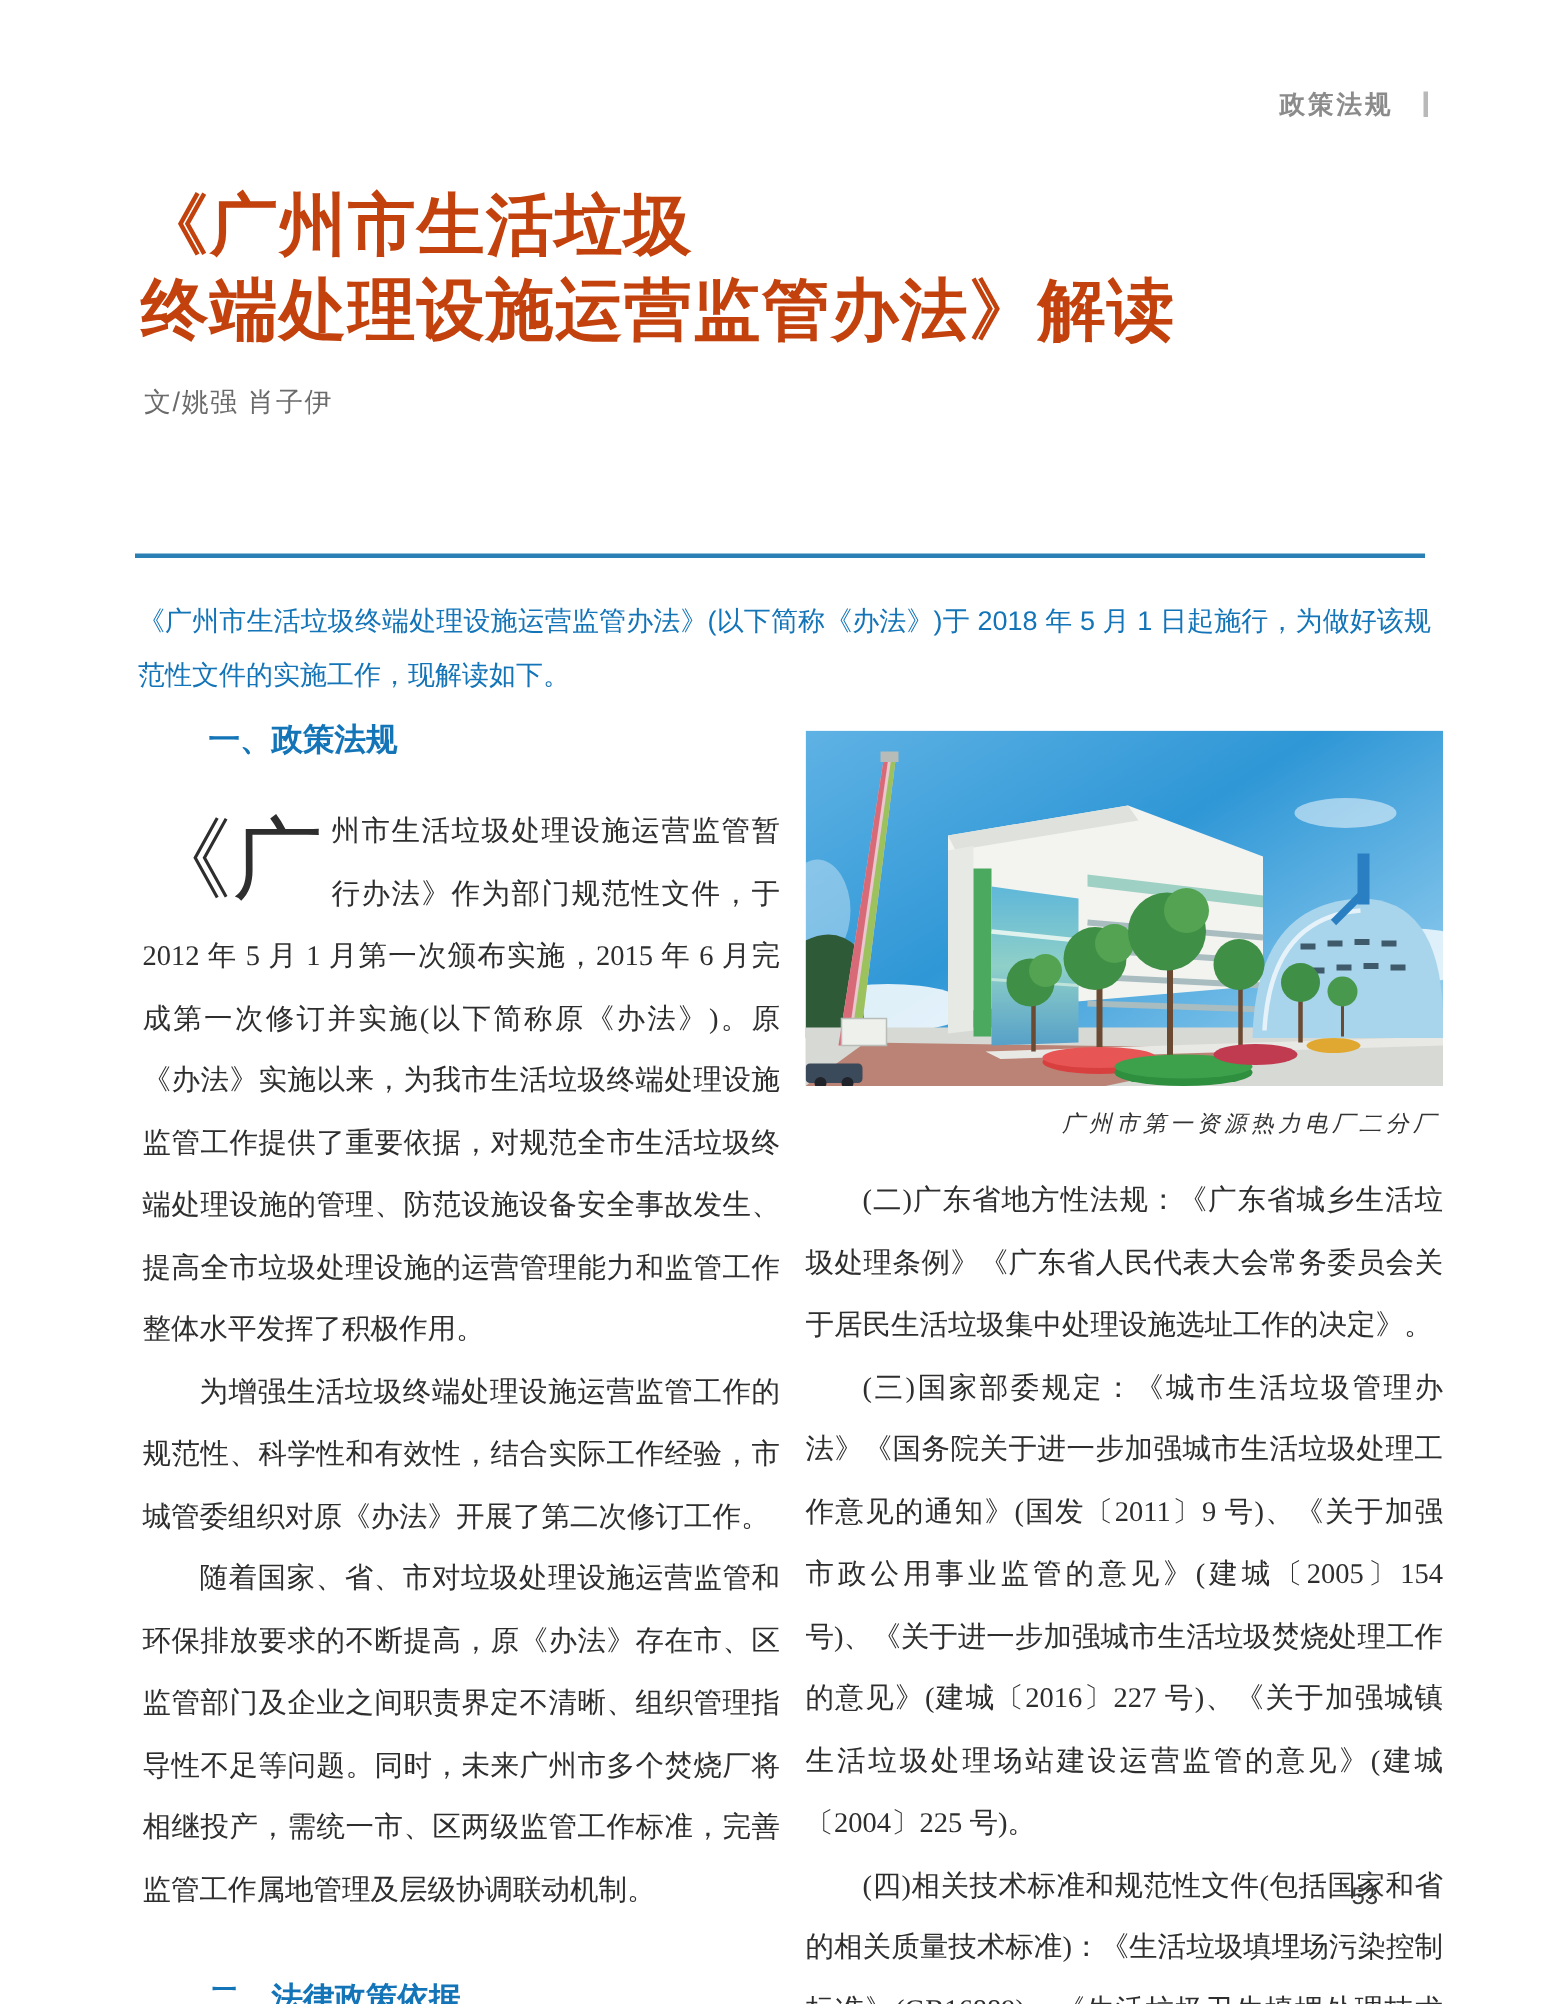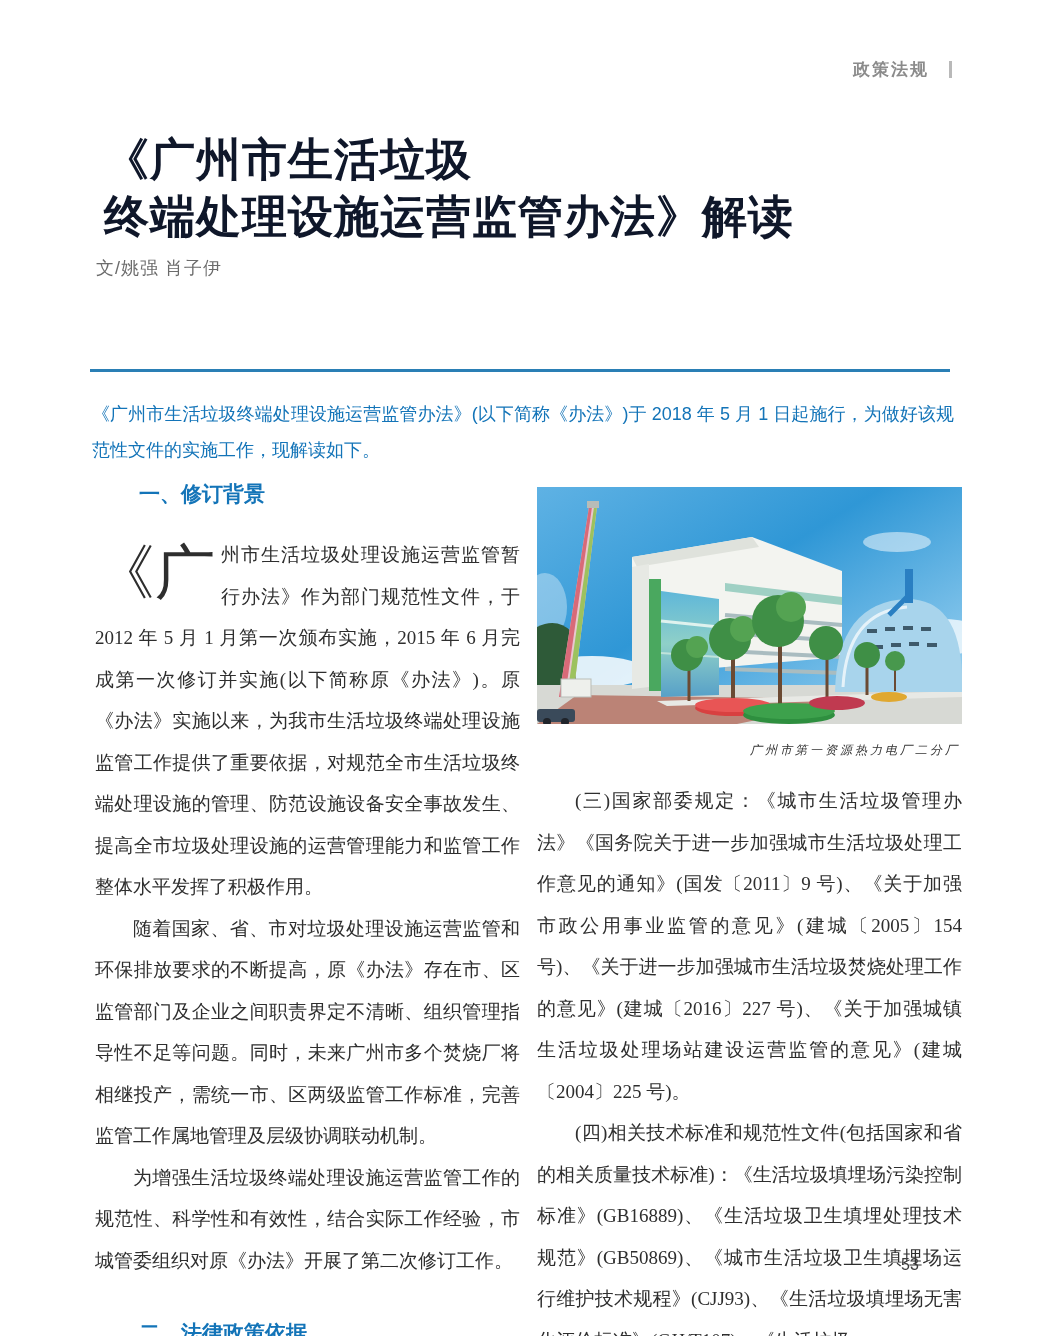--- a/index.html
+++ b/index.html
@@ -7,23 +7,23 @@
        font-family:"Liberation Serif", serif;color:#2e2e2e;}
   .page{position:absolute;inset:0;background:#ffffff;}
 
   
   .page-header{position:absolute;top:58px;right:88px;display:flex;align-items:center;gap:20px;}
   .header-label{font-family:"Liberation Sans", sans-serif;font-size:17px;font-weight:bold;
                 color:#8b8b8b;letter-spacing:2px;}
   .header-bar{width:3px;height:17px;background:#b9b9b9;display:inline-block;}
 
   
-  .article-title{position:absolute;left:94px;top:122px;margin:10px;
+  .article-title{position:absolute;left:94px;top:122px;margin:0;
                  font-family:"Liberation Serif", serif;font-weight:bold;
-                 font-size:45px;line-height:57px;letter-spacing:1px;color:#0f172a;}
+                 font-size:45px;line-height:57px;letter-spacing:1px;color:#c2410c;}
 
   .byline{position:absolute;left:96px;top:256px;font-family:Liberation Sans, sans-serif;
           font-size:18px;color:#6b6b6b;letter-spacing:1px;}
 
   .blue-rule{position:absolute;left:90px;top:369px;width:860px;height:3px;background:#2a7fb5;}
 
   .intro{position:absolute;left:92px;top:384px;width:862px;
          font-family:"Liberation Sans", sans-serif;font-size:18px;line-height:36px;
          color:#1374b8;text-align:justify;margin-top:12px;}
 
@@ -36,21 +36,21 @@
                    color:#1374b8;margin:0 0 24px 0;padding-left:44px;line-height:32px;}
   .section-heading.second{margin-top:36px;margin-bottom:26px;}
 
   .body-para{margin:0;text-indent:2em;}
   .body-para.no-indent{text-indent:0;}
 
   .dropcap{float:left;font-size:60px;line-height:66px;padding:6px 6px 0 0;color:#2e2e2e;}
 
   
   .photo-wrap{width:425px;height:237px;overflow:hidden;display:block;}
-  .photo-caption{display:block;text-align:right;font-size:12px;line-height:24px;
+  .photo-caption{display:block;text-align:right;font-size:15px;line-height:24px;
                  margin:14px 2px 18px 0;color:#333;font-style:italic;letter-spacing:3px;}
 
   .page-number{position:absolute;left:901px;top:1256px;font-family:"Liberation Sans", sans-serif;
                font-size:16px;color:#3c3c3c;text-align:right;}
 </style>
 </head>
 <body>
 
 <div class="page">
 
@@ -64,30 +64,30 @@
     <span>终端处理设施运营监管办法》解读</span>
   </h1>
 
   <div class="byline">文/姚强  肖子伊</div>
 
   <div class="blue-rule"></div>
 
   <p class="intro">《广州市生活垃圾终端处理设施运营监管办法》(以下简称《办法》)于 2018 年 5 月 1 日起施行，为做好该规范性文件的实施工作，现解读如下。</p>
 
   <div class="col col-left">
-    <h2 class="section-heading">一、修订背景</h2>
+    <h2 class="section-heading">一、政策法规</h2>
 
     <p class="body-para no-indent">
       <span class="dropcap">《广</span>
       <span>州市生活垃圾处理设施运营监管暂行办法》作为部门规范性文件，于 2012 年 5 月 1 月第一次颁布实施，2015 年 6 月完成第一次修订并实施(以下简称原《办法》)。原《办法》实施以来，为我市生活垃圾终端处理设施监管工作提供了重要依据，对规范全市生活垃圾终端处理设施的管理、防范设施设备安全事故发生、提高全市垃圾处理设施的运营管理能力和监管工作整体水平发挥了积极作用。</span>
     </p>
 
+    <p class="body-para">为增强生活垃圾终端处理设施运营监管工作的规范性、科学性和有效性，结合实际工作经验，市城管委组织对原《办法》开展了第二次修订工作。</p>
+
     <p class="body-para">随着国家、省、市对垃圾处理设施运营监管和环保排放要求的不断提高，原《办法》存在市、区监管部门及企业之间职责界定不清晰、组织管理指导性不足等问题。同时，未来广州市多个焚烧厂将相继投产，需统一市、区两级监管工作标准，完善监管工作属地管理及层级协调联动机制。</p>
-
-    <p class="body-para">为增强生活垃圾终端处理设施运营监管工作的规范性、科学性和有效性，结合实际工作经验，市城管委组织对原《办法》开展了第二次修订工作。</p>
 
     <h2 class="section-heading second">二、法律政策依据</h2>
 
   </div>
 
   <div class="col col-right">
 
     <span class="photo-wrap">
       <svg width="425" height="237" viewBox="0 0 425 237" xmlns="http://www.w3.org/2000/svg">
         <defs>
@@ -177,19 +177,20 @@
         <ellipse cx="352" cy="210" rx="18" ry="5" fill="#e0a830"></ellipse>
 
         <rect x="0" y="222" width="38" height="13" rx="3" fill="#3a4a5a"></rect>
         <circle cx="10" cy="235" r="4" fill="#20242a"></circle>
           <circle cx="28" cy="235" r="4" fill="#20242a"></circle>
       </svg>
     </span>
 
     <span class="photo-caption">广州市第一资源热力电厂二分厂</span>
 
+    <p class="body-para">(二)广东省地方性法规：《广东省城乡生活垃圾处理条例》《广东省人民代表大会常务委员会关于居民生活垃圾集中处理设施选址工作的决定》。</p>
     <p class="body-para">(三)国家部委规定：《城市生活垃圾管理办法》《国务院关于进一步加强城市生活垃圾处理工作意见的通知》(国发〔2011〕9 号)、《关于加强市政公用事业监管的意见》(建城〔2005〕154 号)、《关于进一步加强城市生活垃圾焚烧处理工作的意见》(建城〔2016〕227 号)、《关于加强城镇生活垃圾处理场站建设运营监管的意见》(建城〔2004〕225 号)。</p>
     <p class="body-para">(四)相关技术标准和规范性文件(包括国家和省的相关质量技术标准)：《生活垃圾填埋场污染控制标准》(GB16889)、《生活垃圾卫生填埋处理技术规范》(GB50869)、《城市生活垃圾卫生填埋场运行维护技术规程》(CJJ93)、《生活垃圾填埋场无害化评价标准》(CJJ/T107)、《生活垃圾</p>
   </div>
 
   <div class="page-number">53</div>
 
 </div>
 
 </body></html>

